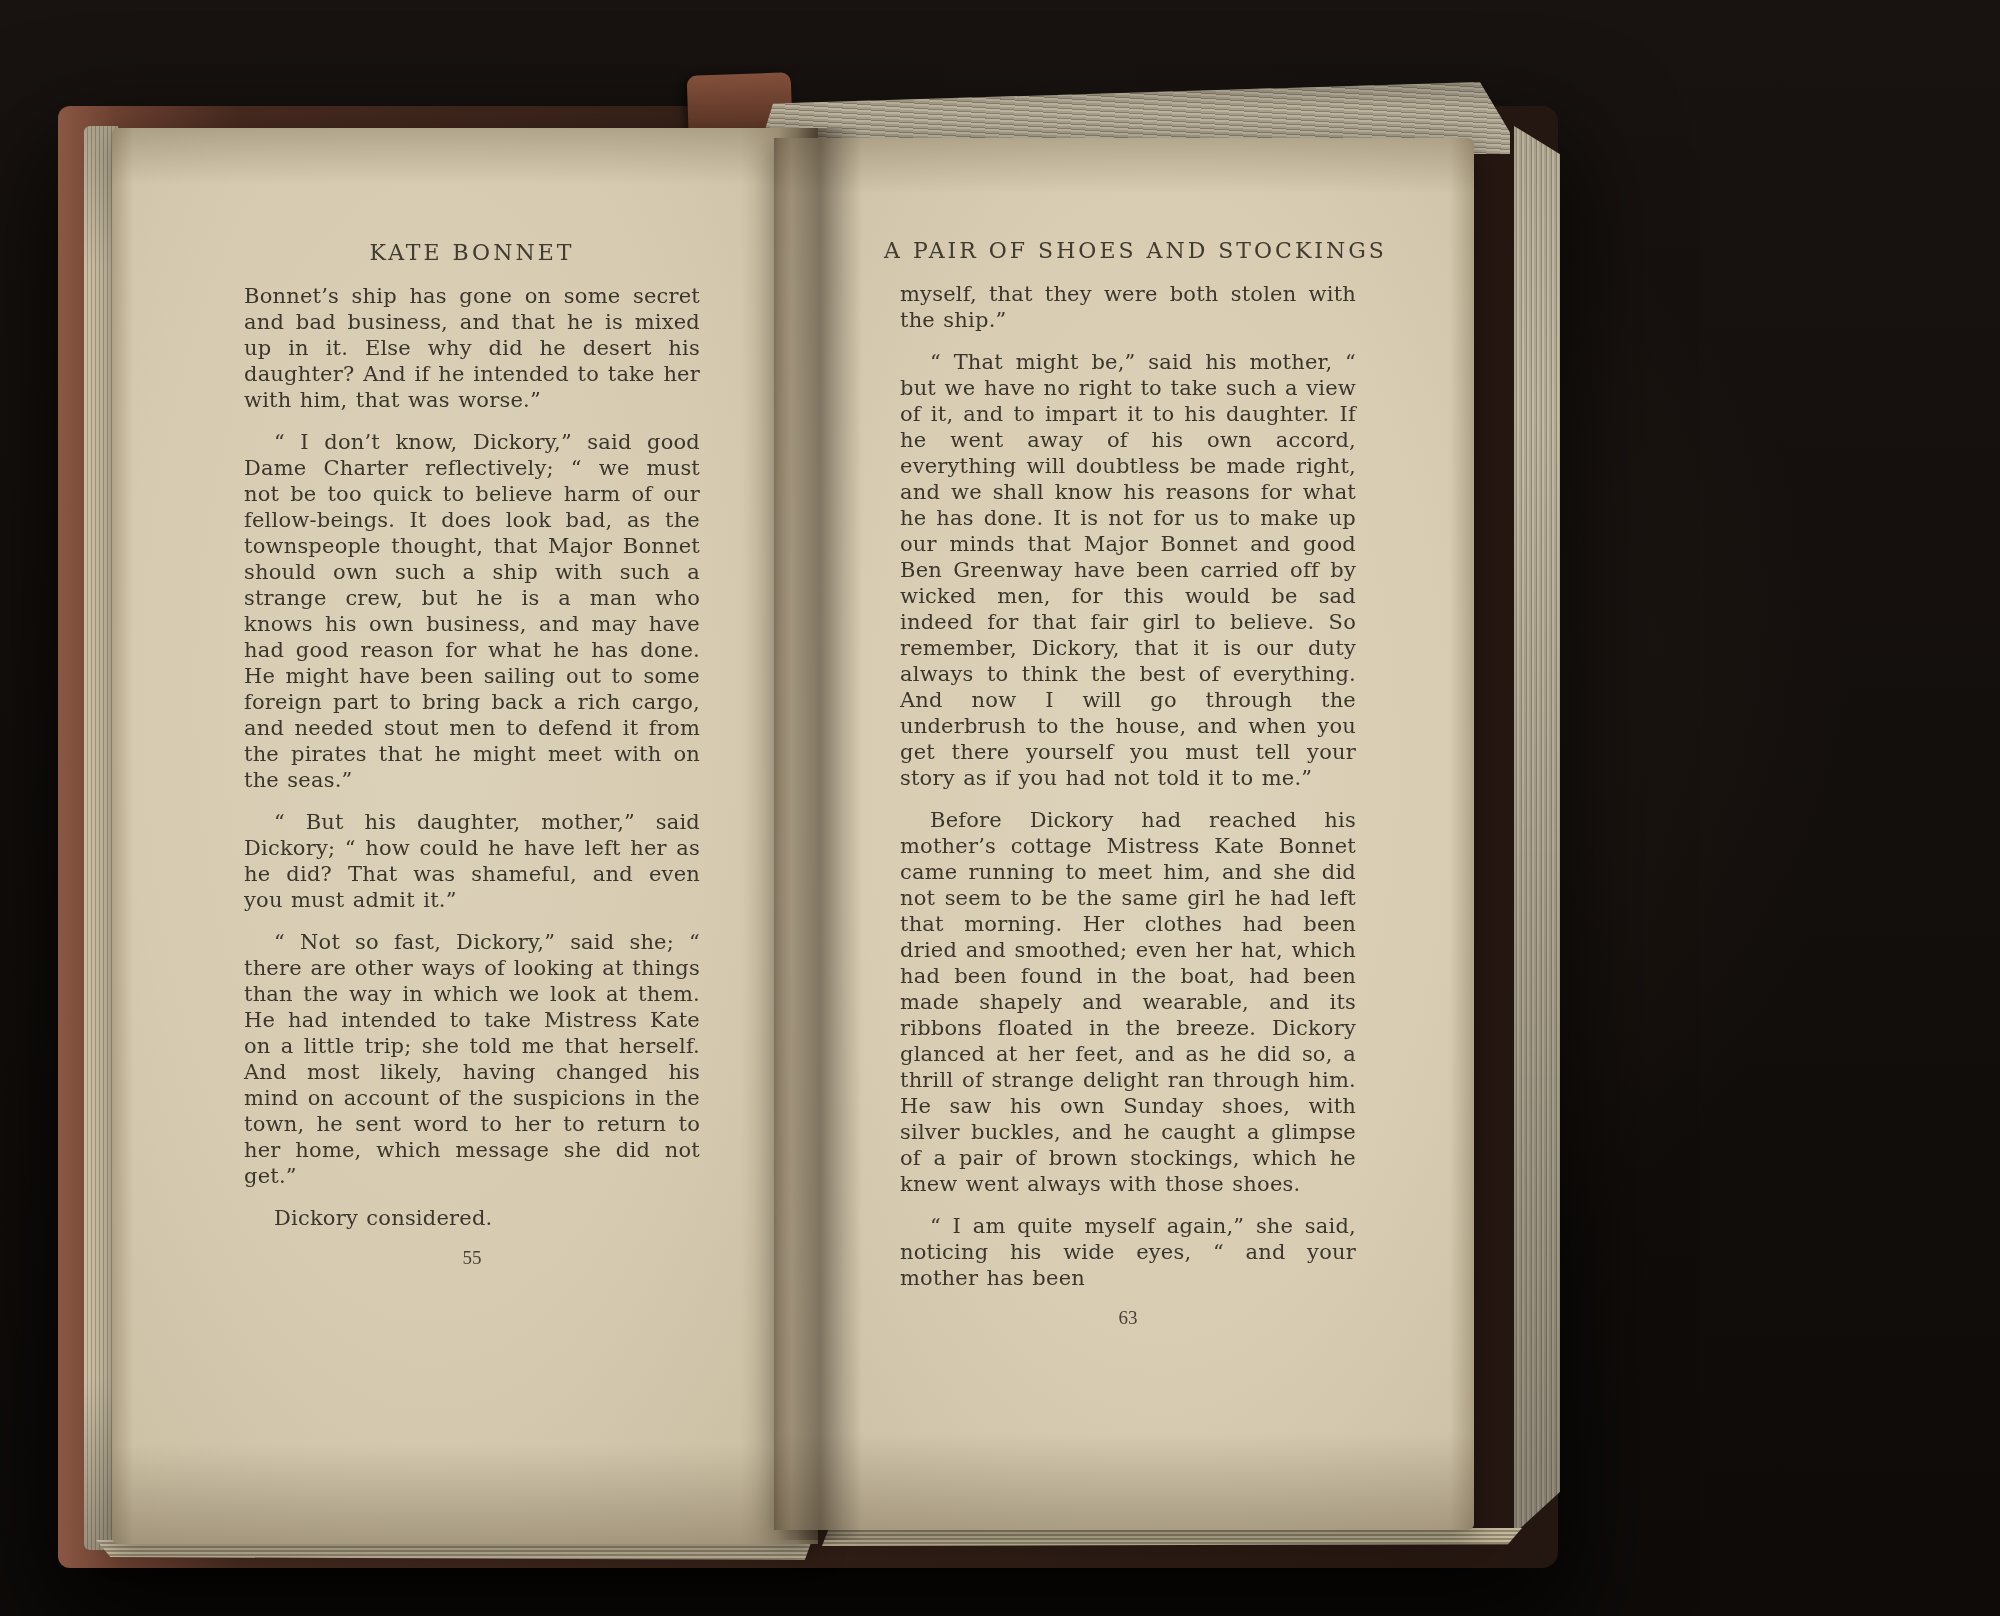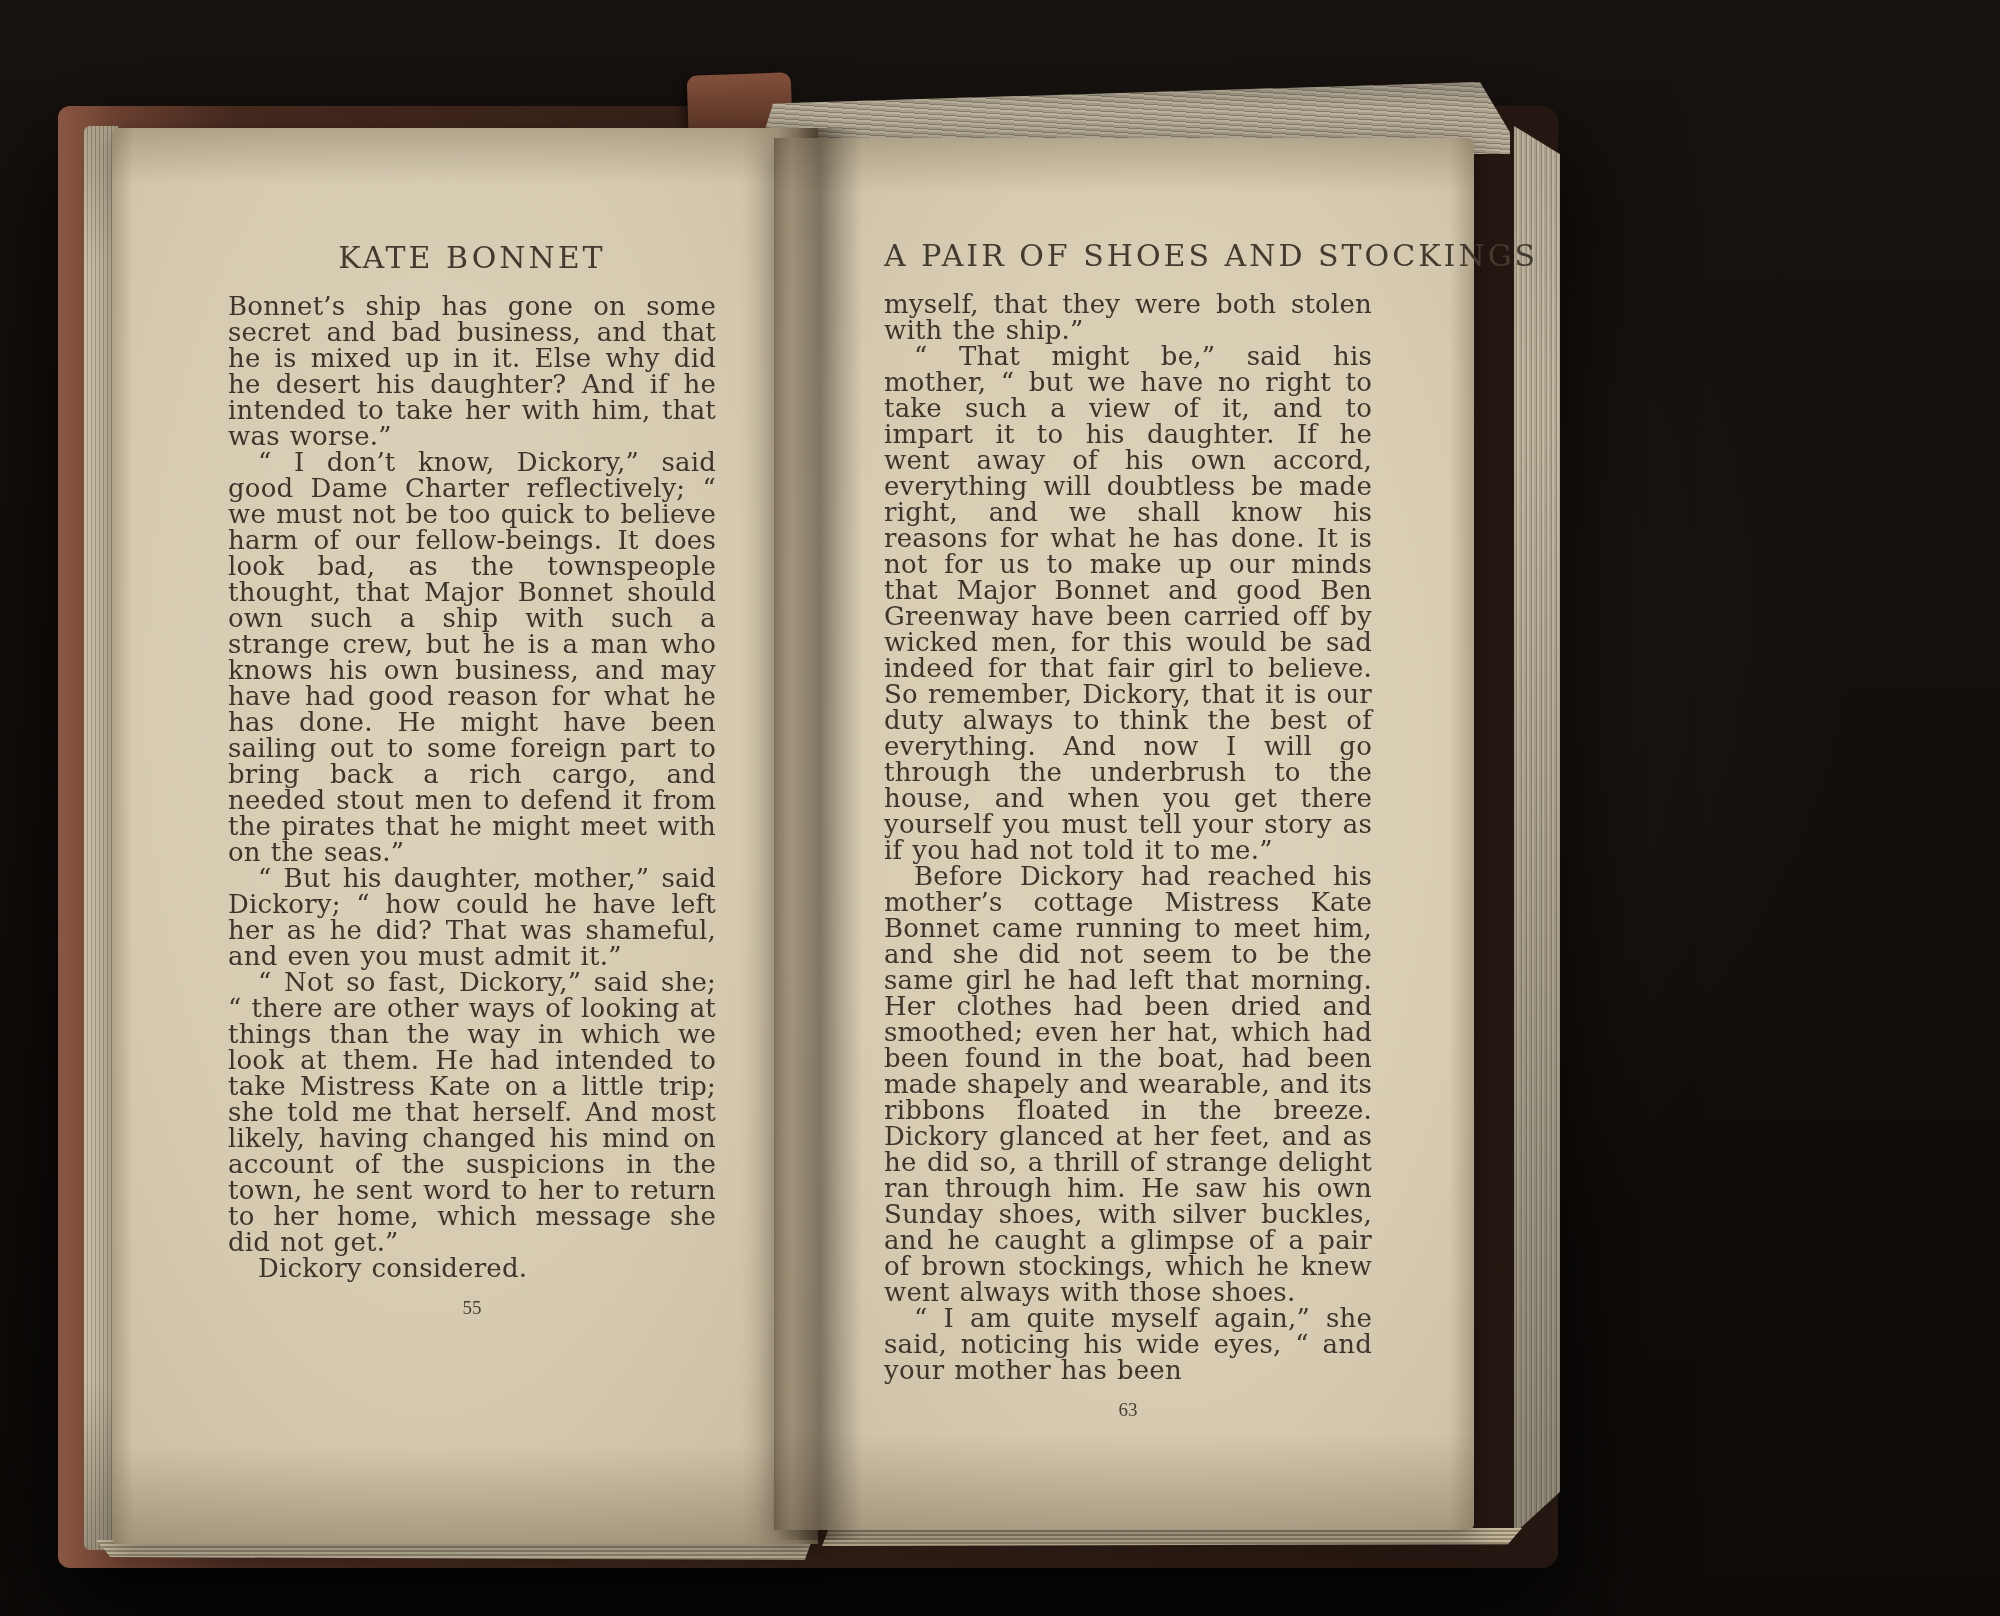--- a/index.html
+++ b/index.html
@@ -124,29 +124,29 @@
   .text-area {
     position: absolute;
     width: 488px;
     color: #3b352c;
   }
   .page-left .text-area { left: 116px; top: 112px; }
   .page-right .text-area { left: 110px; top: 100px; }
 
   .running-head {
     text-align: center;
-    font-size: 30px;
+    font-size: 22px;
     letter-spacing: 3px;
     color: #423b30;
     margin: 0 0 18px 0;
     white-space: nowrap;
   }
   .body-text p {
-    margin: 0;
-    font-size: 26px;
+    margin: 16px;
+    font-size: 21px;
     line-height: 26px;
     text-align: justify;
     text-indent: 30px;
     letter-spacing: 0.2px;
     word-spacing: 1.5px;
   }
   .body-text p.cont { text-indent: 0; }
   .page-number {
     text-align: center;
     font-size: 19px;

